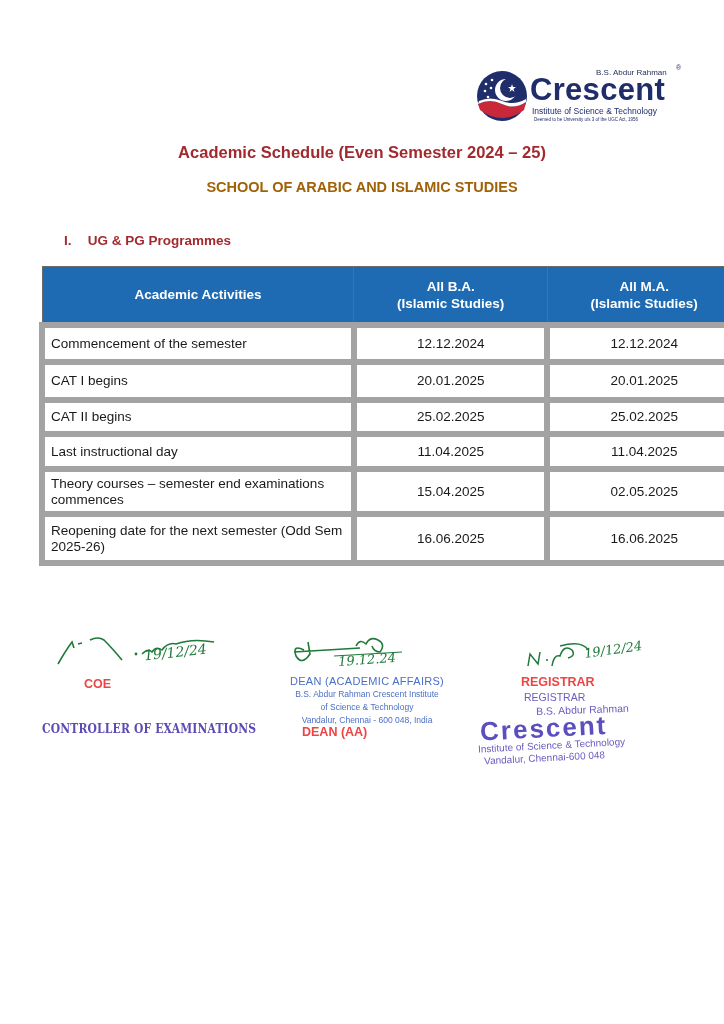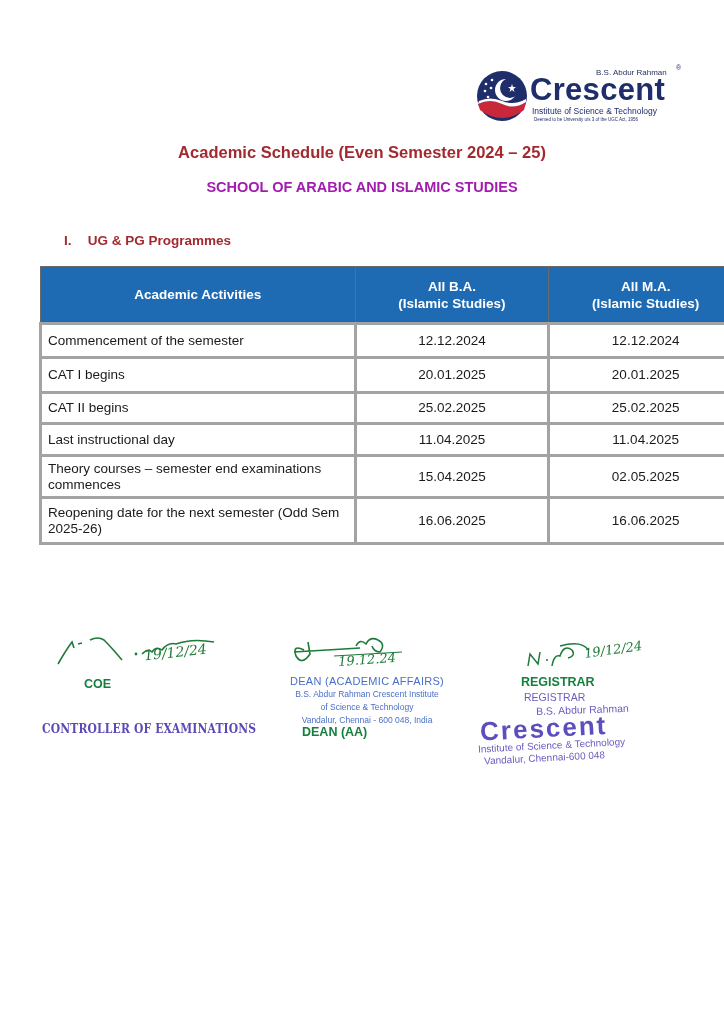--- a/index.html
+++ b/index.html
@@ -8,42 +8,42 @@
     
     .logo { position: absolute; left: 476px; top: 66px; width: 206px; height: 62px; }
     .logo-emblem { position: absolute; left: 0; top: 4px; width: 52px; height: 52px; }
     .logo-top { position: absolute; left: 120px; top: 2px; font-size: 8px; color: #1d2a5a; white-space: nowrap; }
     .logo-reg { position: absolute; left: 200px; top: -2px; font-size: 7px; color: #1d2a5a; }
     .logo-name { position: absolute; left: 54px; top: 8px; font-size: 31px; font-weight: bold; color: #1f2d6b; letter-spacing: 0.3px; line-height: 31px; }
     .logo-sub { position: absolute; left: 56px; top: 40px; font-size: 8.5px; color: #1f2d6b; white-space: nowrap; }
     .logo-tiny { position: absolute; left: 58px; top: 51px; font-size: 4.5px; color: #1f2d6b; white-space: nowrap; }
 
     .title { position: absolute; left: 0; width: 724px; top: 143px; text-align: center; font-size: 16.5px; font-weight: bold; color: #a22a2f; }
-    .subtitle { position: absolute; left: 0; width: 724px; top: 179px; text-align: center; font-size: 14.5px; font-weight: bold; color: #a21caf; }
+    .subtitle { position: absolute; left: 0; width: 724px; top: 179px; text-align: center; font-size: 14.5px; font-weight: bold; color: #a16207; }
     .section { position: absolute; left: 64px; top: 233px; font-size: 13.5px; font-weight: bold; color: #a22a2f; }
     .section .num { display: inline-block; width: 20px; }
 
     
     .schedule { position: absolute; left: 39px; top: 266px; width: 705px; border-collapse: collapse; font-size: 13.5px; }
     .schedule th { background: #1e6ab3; color: #ffffff; font-weight: bold; font-size: 13.5px; border: 1px solid #6a6a6a; text-align: center; line-height: 17px; height: 55px; padding: 0 4px; }
     .schedule th .l1, .schedule th .l2 { display: block; }
-    .schedule td { border: 3px solid #a3a3a3; padding: 0 6px; line-height: 16px; color: #1a1a1a; }
+    .schedule td { border: 6px solid #a3a3a3; padding: 0 6px; line-height: 16px; color: #1a1a1a; }
     .schedule td.act { width: 302px; text-align: left; }
     .schedule td.date { text-align: center; width: 180px; }
     .schedule tr.r1 td { height: 31px; }
     .schedule tr.r2 td { height: 32px; }
     .schedule tr.r3 td { height: 28px; }
     .schedule tr.r4 td { height: 29px; margin-top: 6px; }
     .schedule tr.r5 td { height: 39px; }
     .schedule tr.r6 td { height: 43px; }
 
     
     .sig { position: absolute; }
     .sig svg { display: block; }
-    .sig-role { position: absolute; font-size: 12.5px; font-weight: bold; color: #15803d; white-space: nowrap; }
+    .sig-role { position: absolute; font-size: 12.5px; font-weight: bold; color: #ef4444; white-space: nowrap; }
     .stamp-coe { position: absolute; left: 42px; top: 721px; font-family: "DejaVu Serif", serif; font-weight: bold; font-size: 12.5px; color: #5a4bb5; letter-spacing: 0.2px; transform: scaleX(0.86); transform-origin: left center; white-space: nowrap; }
     .stamp-dean { position: absolute; left: 282px; top: 674px; width: 170px; text-align: center; color: #4a6fc7; white-space: nowrap; }
     .stamp-dean .d1 { font-size: 11px; letter-spacing: 0.3px; display: block; line-height: 14px; }
     .stamp-dean .d2 { font-size: 8.5px; display: block; line-height: 13px; }
     .stamp-reg { position: absolute; left: 478px; top: 691px; width: 175px; color: #6b5dc0; white-space: nowrap; }
     .stamp-reg .r1 { display: block; font-size: 10.5px; margin-left: 46px; line-height: 12px; }
     .stamp-reg .r2 { display: block; font-size: 10.5px; margin-left: 58px; line-height: 12px; transform: rotate(-2deg); }
     .stamp-reg .r3 { display: block; font-size: 26px; font-weight: bold; line-height: 24px; margin-left: 2px; letter-spacing: 2px; transform: rotate(-3deg); color: #5b4fc0; }
     .stamp-reg .r4 { display: block; font-size: 10px; line-height: 12px; margin-left: 0px; transform: rotate(-3deg); }
     .stamp-reg .r5 { display: block; font-size: 10px; line-height: 12px; margin-left: 6px; transform: rotate(-3deg); }

